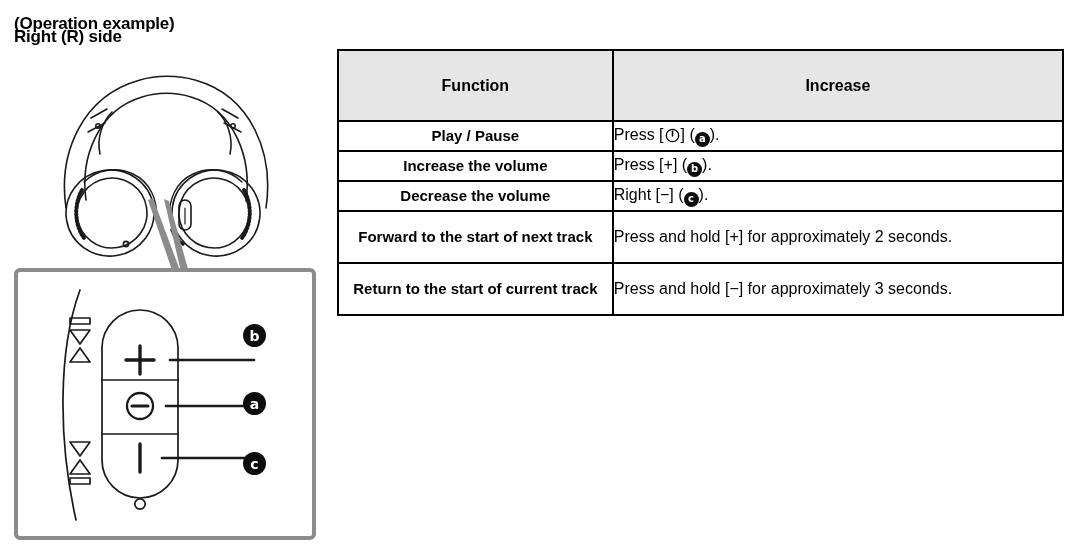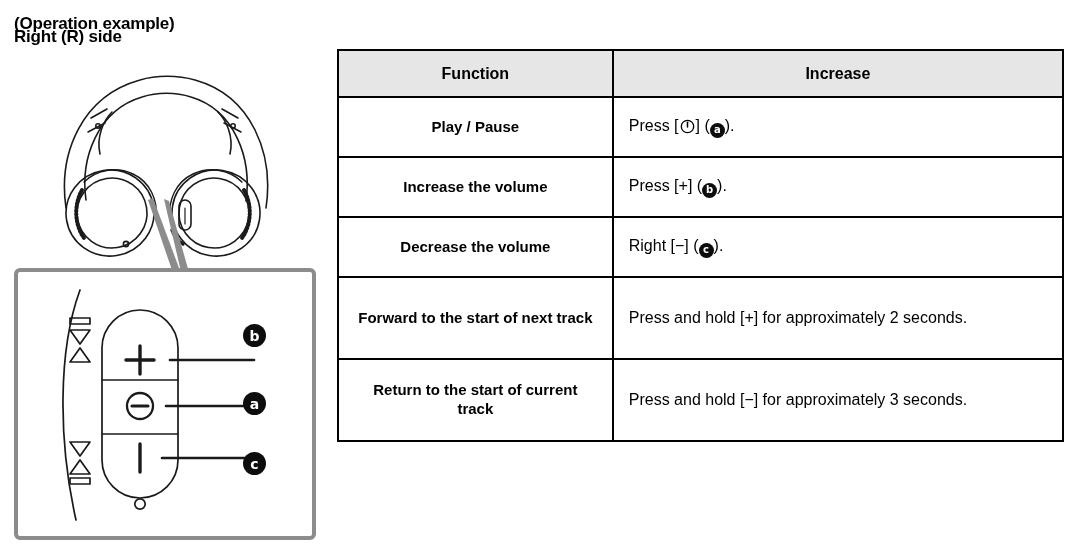--- a/index.html
+++ b/index.html
@@ -63,30 +63,30 @@
   #op-table{
     position:absolute;
     left:337px;top:49px;
     width:727px;
     border-collapse:collapse;
     table-layout:fixed;
     background:#fff;
   }
   #op-table td,#op-table th{
     border:2px solid #000;
-    padding:15px;
+    padding:0;
     vertical-align:middle;
   }
   #op-table thead th{
     background:#e6e6e6;
     font-size:16px;
     font-weight:bold;
     text-align:center;
     height:37px;
-    padding:4px 6px;
+    padding:16px 6px;
   }
   .col-fn{width:274px;}
   .col-op{width:449px;}
   td.fn{
     font-size:15px;
     font-weight:bold;
     text-align:center;
     padding:7px 10px;
     line-height:1.25;
   }

